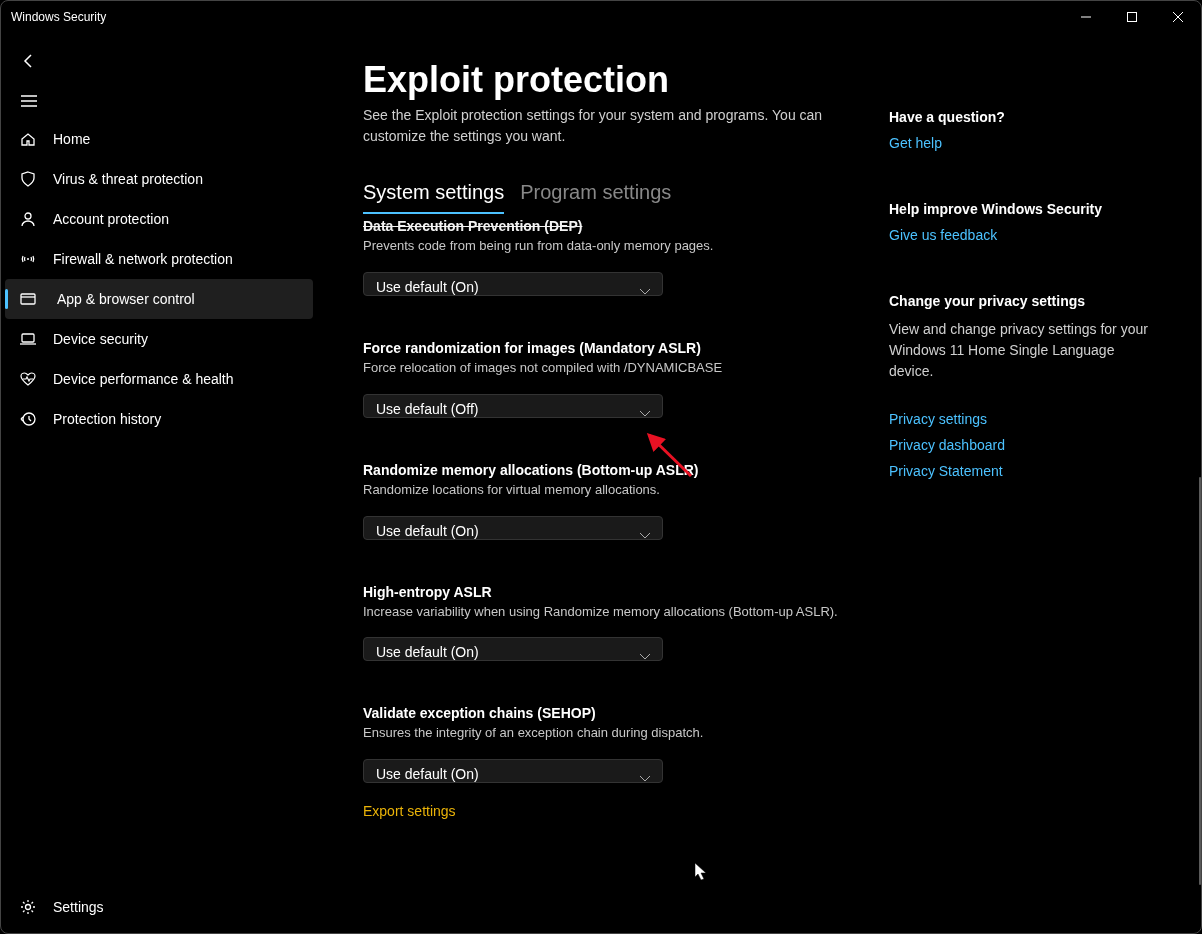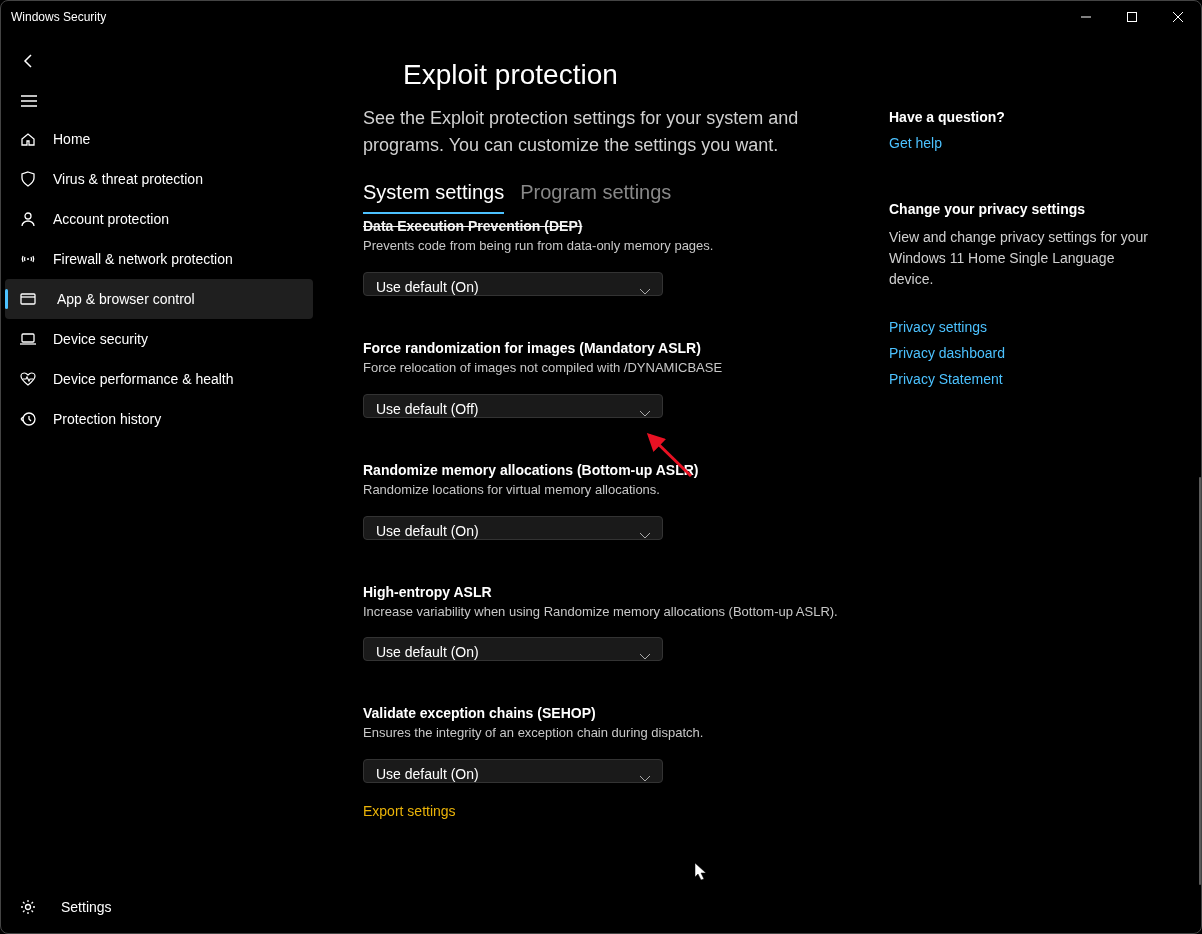--- a/index.html
+++ b/index.html
@@ -22,27 +22,27 @@
   .layout { display:flex; position:absolute; top:118px; left:0; right:0; bottom:0;}
   .sidebar { width:318px; padding:0 0 0 4px; display:flex; flex-direction:column;}
   .navitem { height:40px; display:flex; align-items:center; gap:16px; padding:0 10px 0 14px;
              font-size:14px; border-radius:4px; margin:0 6px 0 0; position:relative;}
   .navitem.active { background:#1f1f1f;gap:20px; }
   .navitem.active::before { content:""; position:absolute; left:0; top:10px; bottom:10px;
             width:3px; background:#4cc2ff; border-radius:2px; }
   .navicon { width:18px; height:18px; display:flex; align-items:center; justify-content:center;
              color:#fff; }
   .spacer { flex:1; }
-  .settings { height:40px; display:flex; align-items:center; gap:24px;
+  .settings { height:40px; display:flex; align-items:center; gap:16px;
               padding:0 10px 0 14px; font-size:14px; margin-bottom:0;}
   
   .main { flex:1; display:flex; position:relative; }
   .content { width:540px; padding:0 0 0 44px; position:relative;}
-  h1 { font-size:28px; font-weight:400; position:absolute; top:-60px; left:44px;margin-left:40px;}
-  .desc { font-size:18px; color:#d0d0d0; position:absolute; top:-14px; left:44px; width:470px; line-height:1.5;}
+  h1 { font-size:36px; font-weight:700; position:absolute; top:-60px; left:44px;}
+  .desc { font-size:14px; color:#d0d0d0; position:absolute; top:-14px; left:44px; width:470px; line-height:1.5;}
   .tabs { display:flex; gap:16px; margin-top:62px; margin-bottom:0; }
   .tab { font-size:20px; color:#888; padding-bottom:8px; font-weight:400;}
   .tab.active { color:#fff; border-bottom:2px solid #4cc2ff; }
   .scrollzone { height:680px; overflow:hidden; position:relative;}
   .settings-list { position:relative; top:-6px; width:476px;}
   .setting { margin-top:44px; }
   .setting:first-child { margin-top:10px;}
   .stitle { font-size:14px; font-weight:600; }
   .stitle.cut { position:relative; top:0; }
   .sdesc { font-size:13px; color:#c8c8c8; margin-top:3px; line-height:1.45;}
@@ -258,20 +258,24 @@
     </div>
 
     <div class="scrollbar"></div>
 
     <div class="rcol">
       <div class="rgrp" style="margin-top:-10px;">
         <div class="rtitle">Have a question?</div>
         <span class="rlink">Get help</span>
       </div>
       <div class="rgrp" style="margin-top:50px;">
+        <div class="rtitle">Help improve Windows Security</div>
+        <span class="rlink">Give us feedback</span>
+      </div>
+      <div class="rgrp" style="margin-top:50px;">
         <div class="rtitle">Change your privacy settings</div>
         <div class="rtext">View and change privacy settings for your Windows 11 Home Single Language device.</div>
         <span class="rlink">Privacy settings</span>
         <span class="rlink">Privacy dashboard</span>
         <span class="rlink">Privacy Statement</span>
       </div>
     </div>
   </div>
 </div>
 

